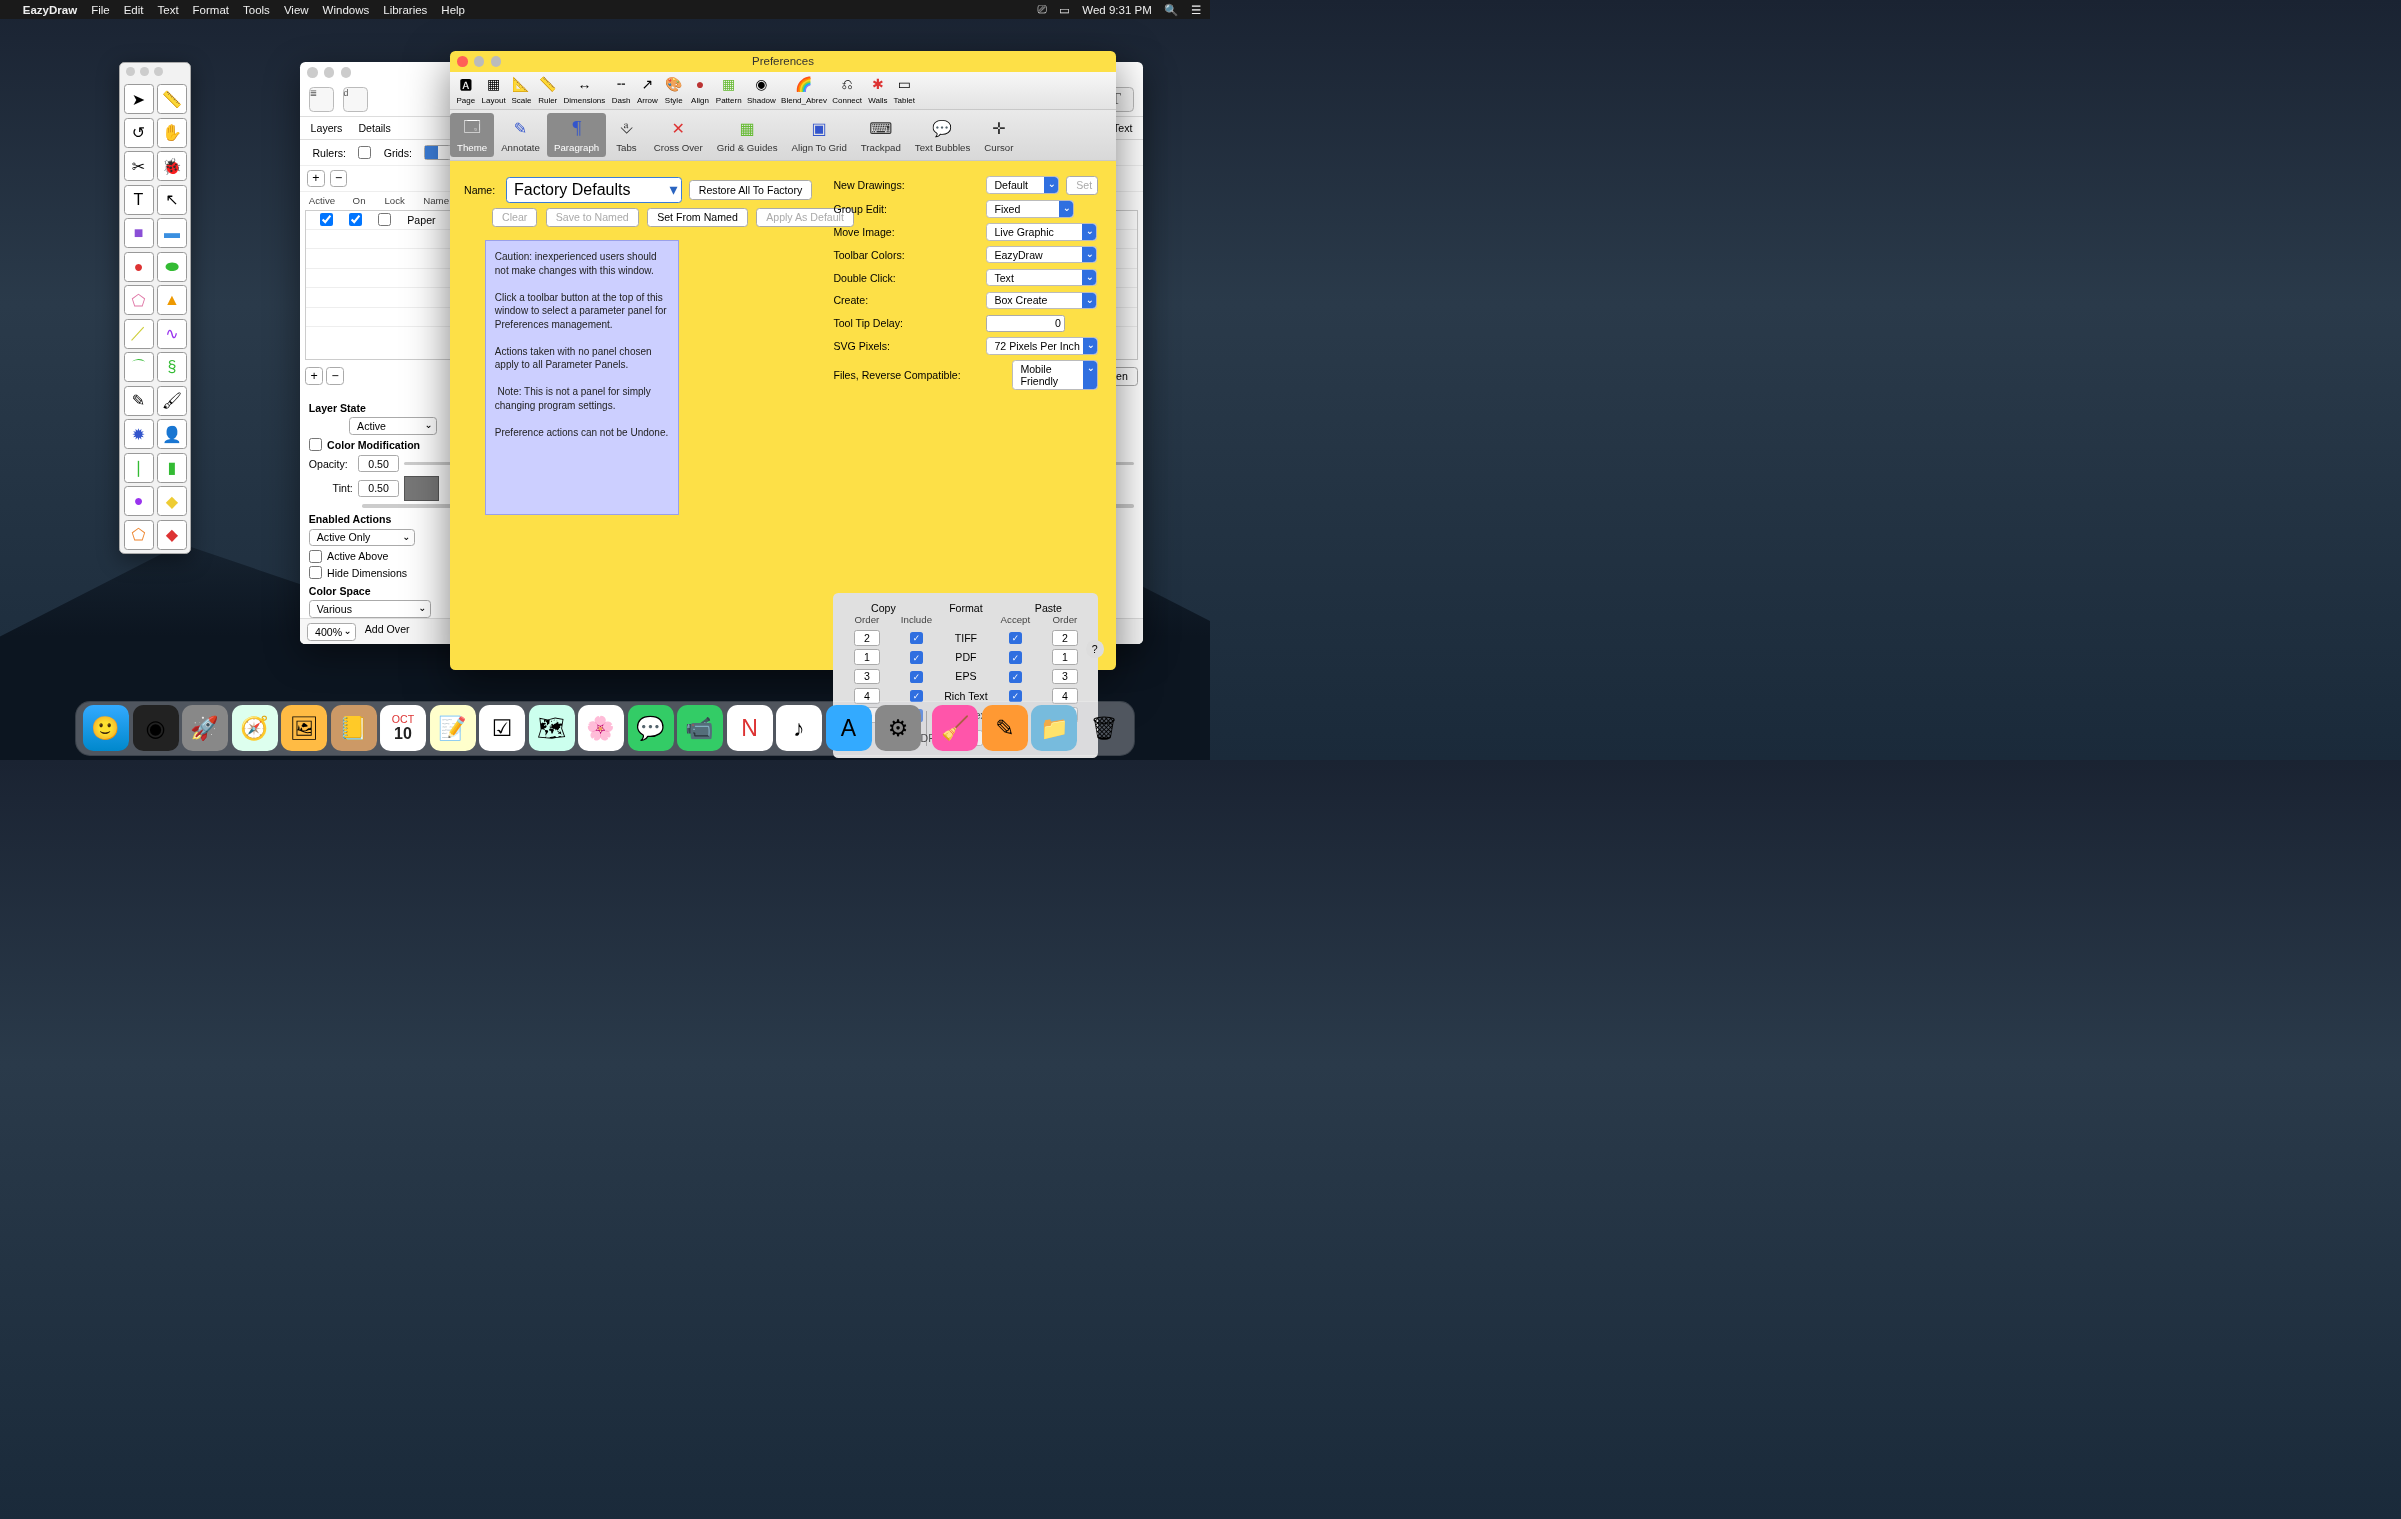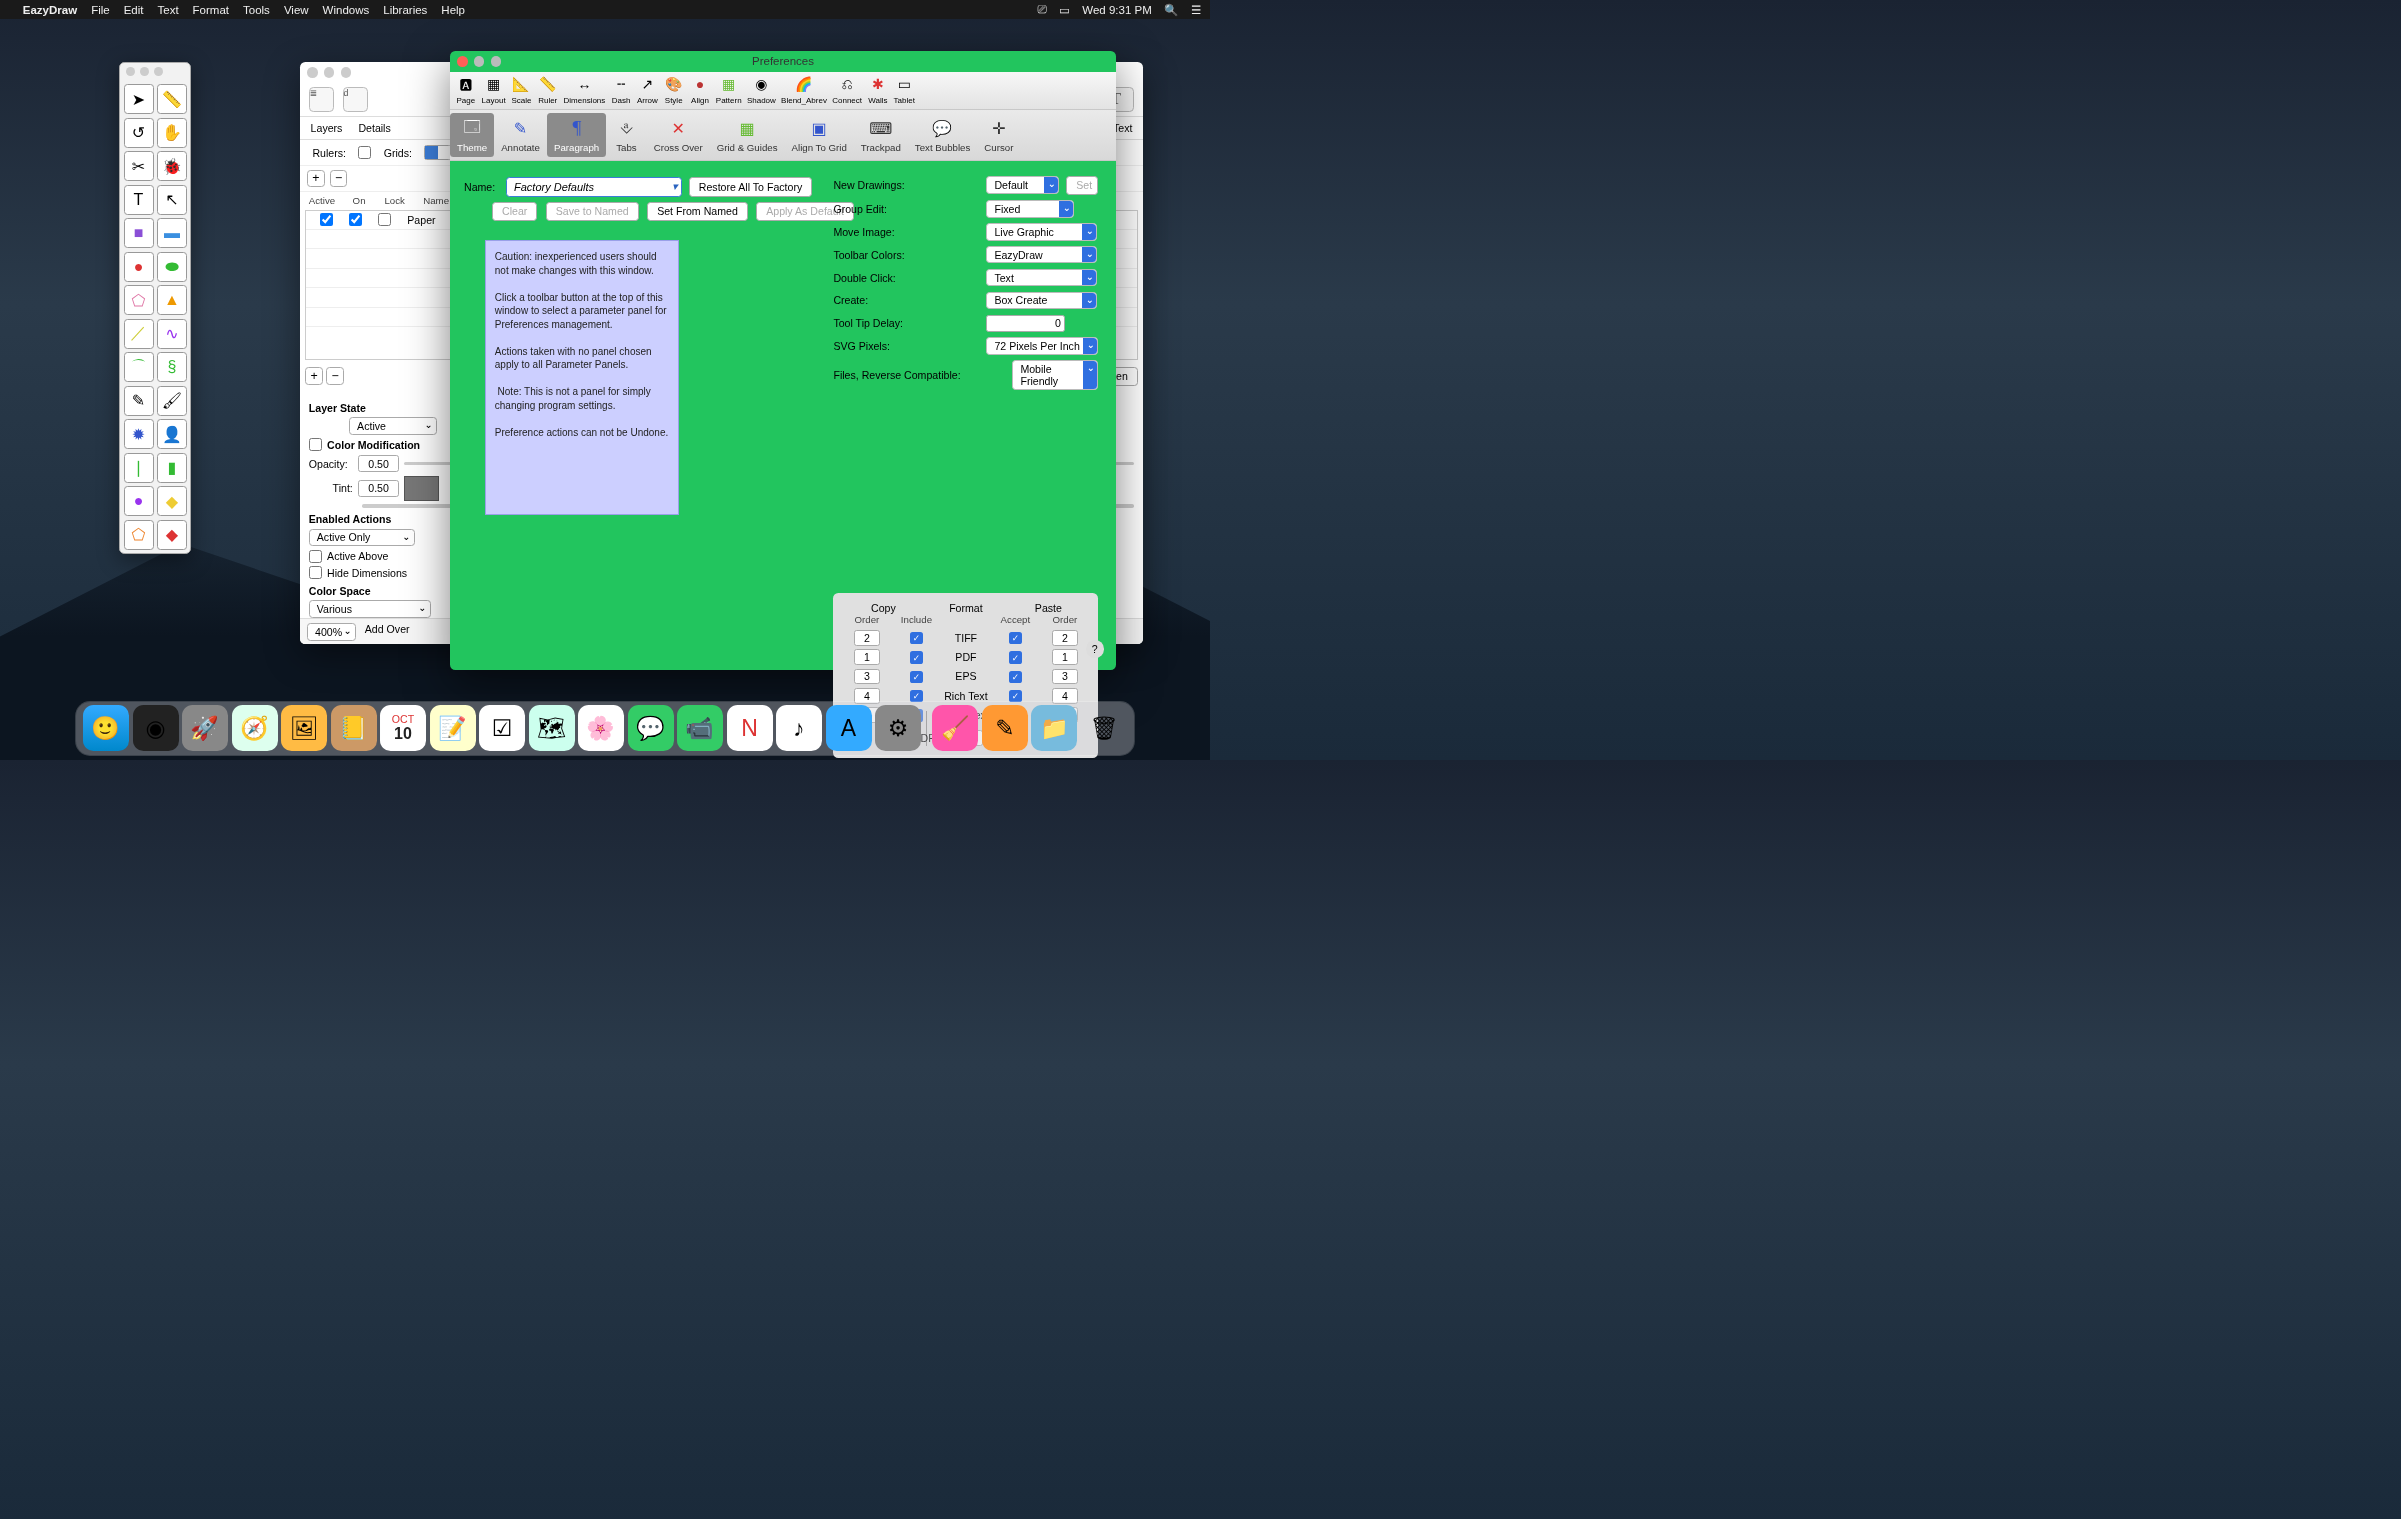--- a/index.html
+++ b/index.html
@@ -40,38 +40,38 @@
 .sel { border:0.9px solid #aaa; border-radius:3.5px; padding:1.8px 16px 1.8px 7px; background:#fff; font-size:10.6px; position:relative; }
 .sel::after { content:"⌄"; position:absolute; right:3.5px; top:0.9px; font-size:9.7px; }
 .numbox { width:41px; border:0.9px solid #aaa; border-radius:2.6px; padding:1.8px 3.5px; font-size:10.6px; text-align:center; background:#fff; }
 .btn { border:0.9px solid #aaa; border-radius:3.5px; padding:2.6px 8.8px; background:#fff; font-size:10.6px; }
 .btn.dis { color:#aaa; }
 .slider { flex:1; height:3.5px; background:#ccc; border-radius:1.8px; position:relative; }
 .slider .th { width:10.6px; height:10.6px; border-radius:50%; background:#fff; border:0.9px solid #888; position:absolute; top:-4.4px; left:40%; }
 .footer { position:absolute; bottom:0; left:0; right:0; display:flex; gap:8.8px; padding:3.5px 7px; font-size:10.6px; border-top:0.9px solid #ddd; background:#f6f6f6; }
 
 
-.prefwin { position:absolute; left:450px; top:51px; width:666px; height:619px; background:#22c55e; border-radius:5.3px; box-shadow:0 14px 44px rgba(0,0,0,.5); z-index:40; }
+.prefwin { position:absolute; left:450px; top:51px; width:666px; height:619px; background:#fde047; border-radius:5.3px; box-shadow:0 14px 44px rgba(0,0,0,.5); z-index:40; }
 .prefwin .traffic { display:flex; gap:6.2px; padding:5.3px 7px; position:absolute; }
 .prefwin .traffic span { width:10.6px; height:10.6px; border-radius:50%; }
 .prefwin .traffic .r { background:#ff5f57; }
 .prefwin .traffic .y { background:#bbb; }
 .prefwin .traffic .g { background:#bbb; }
 .prefwin .title { text-align:center; padding:4.4px 0; font-size:11.5px; color:#333; }
 .tb2 { display:flex; flex-wrap:nowrap; padding:1.8px 5.3px 3.5px; border-bottom:0.9px solid #c8c8c8; background:linear-gradient(#f7f7f7,#e3e3e3); gap:5.3px; font-size:8px; }
 .tb2 .tbitem { flex:none; }
 .tb2 .tbicon2 { width:21px; height:21px; display:flex; align-items:center; justify-content:center; font-size:14px; }
 .tablayer { display:flex; border-bottom:0.9px solid #c8c8c8; background:linear-gradient(#eaeaea,#d8d8d8); padding:3.5px 0; }
 .tablayer .tbt { flex:none; padding:3.5px 7px; display:flex; flex-direction:column; align-items:center; gap:2.6px; font-size:9.7px; color:#333; }
 .tablayer .tbt.sel1 { background:#8b8b8b; color:#fff; border-radius:3.5px; }
 .tablayer .tbtico { width:26.5px; height:23px; display:flex; align-items:center; justify-content:center; font-size:16px; }
 .prefbody { padding:10.6px 14px; font-size:10.6px; position:relative; }
 .prow { display:flex; align-items:center; gap:7px; margin:5.3px 0; }
 .prow .lab { text-align:left; flex:none; }
-.combo { border:0.9px solid #3b7dd8; border-radius:3.5px; padding:2.6px 19.4px 2.6px 7px; background:#fff; position:relative; font-size:11px;font-style:italic; }
+.combo { border:0.9px solid #3b7dd8; border-radius:3.5px; padding:2.6px 19.4px 2.6px 7px; background:#fff; position:relative; font-size:16px; }
 .combo::after { content:"▾"; position:absolute; right:3.5px; top:1.8px; color:#2a64c0; }
 .msgbox { position:absolute; left:35px; top:79px; width:194px; height:275px; background:#cccfff; border:0.9px solid #9aa0e8; padding:8.8px; font-size:10px; line-height:1.35; color:#222; }
 .rightcol { position:absolute; right:17.6px; top:8.8px; width:265px; }
 .rightcol .prow .lab { width:146px; }
 .macsel { border:0.9px solid #bbb; border-radius:3.5px; padding:1.8px 17.6px 1.8px 7px; background:#fff; position:relative; width:106px; font-size:10.6px; }
 .macsel.blue::after { content:""; position:absolute; right:0; top:0; bottom:0; width:14px; background:#2f6fe0; border-radius:0 3.5px 3.5px 0; }
 .macsel.blue::before { content:"⌄"; position:absolute; right:2.6px; top:0.9px; color:#fff; z-index:1; font-size:9.7px; }
 .fmtbox { background:#e0e0e0; border-radius:5.3px; padding:8.8px; margin-top:203px; }
 .fmtbox .hd { display:flex; font-size:10.6px;justify-content:center; }
 .fmtbox .hd div { flex:1; text-align:center; }

